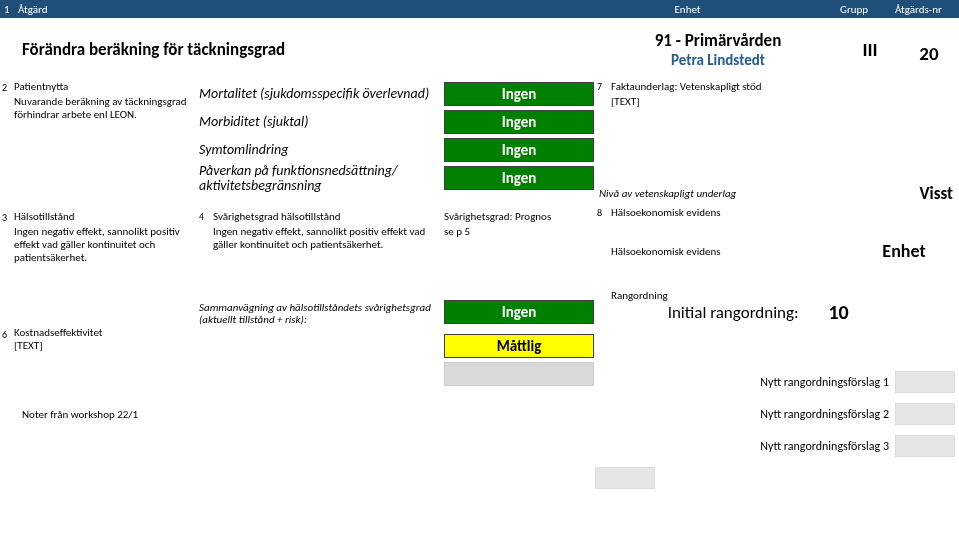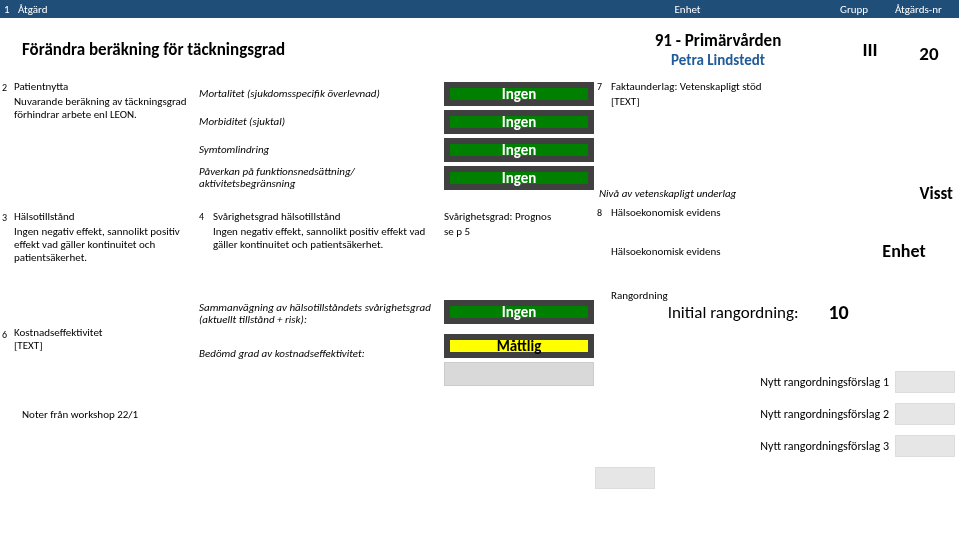--- a/index.html
+++ b/index.html
@@ -24,23 +24,23 @@
   .titlerow .grpcell { width: 58px; text-align: center; font-weight: bold; font-size: 19px; }
   .titlerow .nrcell { width: 60px; text-align: center; font-weight: bold; font-size: 19px; margin-top: 9px; }
   .numcell { width: 14px; font-size: 10px; padding-top: 1px; padding-left: 2px; }
   
   .sec2 { display: flex; min-height: 130px; }
   .sec2 .col1 { width: 185px; }
   .sec2 .col1 .hdr { font-size: 11px; margin-bottom: 2px; }
   .sec2 .col1 .body { font-size: 11px; line-height: 1.2; padding-right: 6px; }
   .sec2 .col2 { width: 245px; display: flex; flex-direction: column; gap: 0; }
   .sec2 .metricrow { height: 28px; display: flex; align-items: center; }
-  .sec2 .metriclabel { width: 100%; font-style: italic; font-size: 11px; line-height: 1.1; padding-right: 6px; }
+  .sec2 .metriclabel { width: 100%; font-style: italic; font-size: 14px; line-height: 1.1; padding-right: 6px; }
   .sec2 .col3 { width: 150px; display: flex; flex-direction: column; }
-  .pill { background: #008000; color: #fff; font-weight: bold; font-size: 15px; height: 24px; margin: 2px 0; display: flex; align-items: center; justify-content: center; border: 6px solid #404040; }
+  .pill { background: #008000; color: #fff; font-weight: bold; font-size: 15px; height: 24px; margin: 2px 0; display: flex; align-items: center; justify-content: center; border: 1px solid #404040; }
   .pill.gray { background: #D9D9D9; color: #000; border: 1px solid #ccc; }
   .pill.yellow { background: #FFFF00; color: #000; font-size: 15px; }
 
   .rsec7 { display: flex; }
   .rsec7 .rnum { width: 16px; font-size: 10px; padding-left: 2px; }
   .rsec7 .rbody { flex: 1; }
   .rsec7 .hdr { font-size: 11px; }
   .rsec7 .txt { font-size: 11px; margin-top: 2px; }
 
   .nivrow { display: flex; align-items: center; height: 26px; }
@@ -162,23 +162,20 @@
       <div class="numcell" style="padding-top:30px;">6</div>
       <div class="col1">
         <div style="height:28px;"></div>
         <div class="hdr">Kostnadseffektivitet</div>
         <div class="body">[TEXT]</div>
       </div>
       <div class="col2">
         <div class="mrow">
             <div class="mlbl">Sammanvägning av hälsotillståndets svårighetsgrad (aktuellt tillstånd + risk):</div>
           </div>
-        <div class="mrow" style="margin-top:6px;">
-            <div class="mlbl">Bedömd grad av kostnadseffektivitet:</div>
-          </div>
       </div>
       <div class="col3">
         <div class="pill">Ingen</div>
         <div style="height:6px;"></div>
         <div class="pill yellow">Måttlig</div>
         <div class="pill gray"></div>
       </div>
     </div>
 
     <div class="notes">Noter från workshop 22/1</div>

